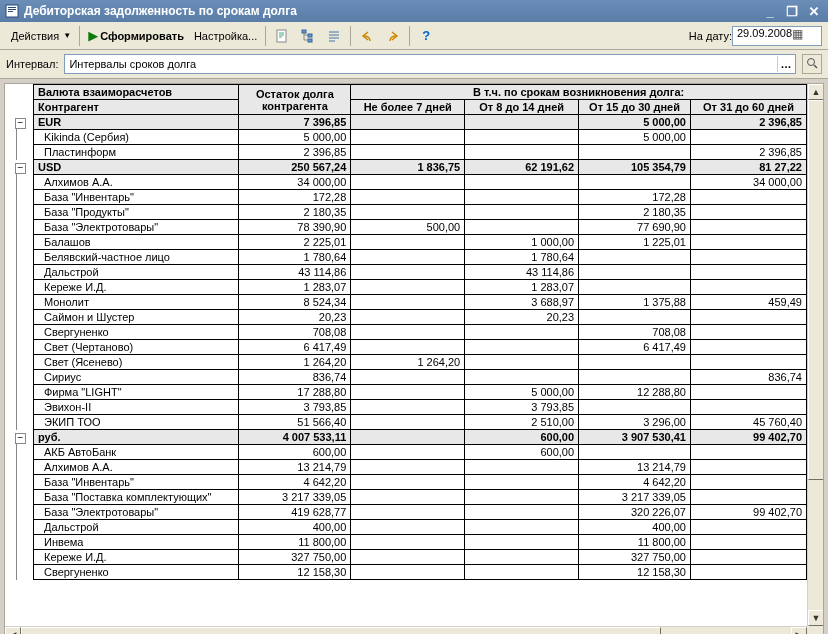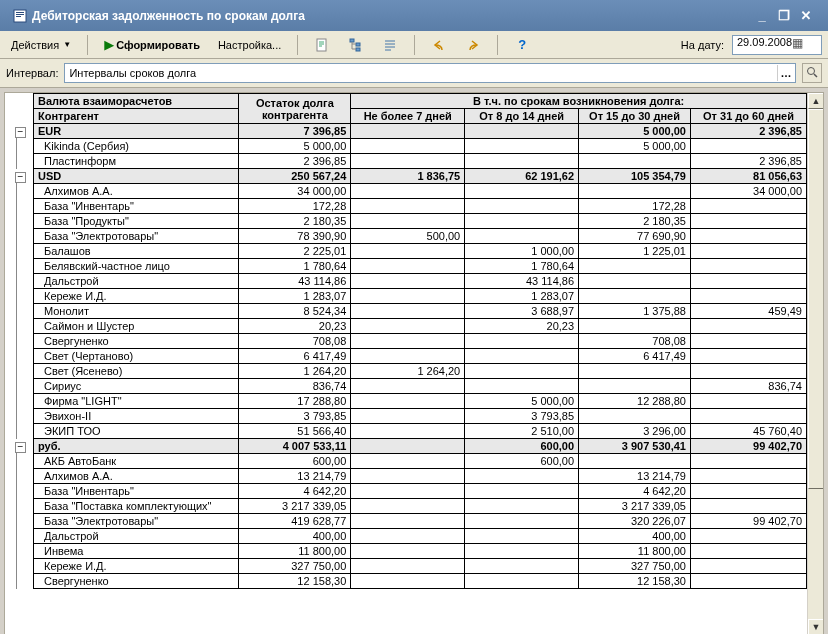--- a/index.html
+++ b/index.html
@@ -7,42 +7,42 @@
   font-family: "MS Sans Serif", Tahoma, Arial, sans-serif;
   font-size: 11px;
   background: #d4d0c8;
   width: 828px;
   height: 634px;
   overflow: hidden;
 }
 .titlebar {
   background: linear-gradient(to bottom, #6b8eb8, #5a7da7);
   color: #fff;
-  height: 31px;
+  height: 22px;
   display: flex;
   align-items: center;
-  padding: 0 12px;
+  padding: 0 4px;
   font-weight: bold;
 }
 .titlebar .icon { width: 16px; height: 16px; display: inline-flex; align-items: center; justify-content: center; margin-right: 4px; }
 .titlebar .title { flex: 1; font-size: 12px; }
 .titlebar .winbtn {
   width: 20px; height: 18px; margin-left: 2px;
   display: inline-flex; align-items: center; justify-content: center;
   color: #fff; font-weight: bold; font-size: 13px;
   cursor: pointer;
 }
 .toolbar {
   background: #ece9d8;
   border-bottom: 1px solid #aca899;
   height: 28px;
   display: flex;
   align-items: center;
   padding: 0 6px;
-  gap: 8px;
+  gap: 0;
 }
 .toolbar .tb-label { margin-right: 2px; }
 .toolbar .sep { width: 1px; height: 20px; background: #aca899; margin: 0 3px; }
 .toolbar .tb-btn {
   display: inline-flex; align-items: center;
   height: 22px; padding: 0 4px;
   border: 1px solid transparent;
   cursor: pointer;
 }
 .toolbar .play { color: #0a7a0a; font-size: 13px; margin-right: 2px; }
@@ -317,21 +317,21 @@
             <td class="num"></td>
             <td class="num">2 396,85</td>
           </tr>
           <tr>
             <td class="tree-col" rowspan="18"><div class="tree-btn">−</div><div class="tree-line"></div></td>
             <td class="grp">USD</td>
             <td class="grp num">250 567,24</td>
             <td class="grp num">1 836,75</td>
             <td class="grp num">62 191,62</td>
             <td class="grp num">105 354,79</td>
-            <td class="grp num">81 056,63</td>
+            <td class="grp num">81 27,22</td>
           </tr>
           <tr>
             <td style="padding-left:10px;">Алхимов А.А.</td>
             <td class="num">34 000,00</td>
             <td class="num"></td>
             <td class="num"></td>
             <td class="num"></td>
             <td class="num">34 000,00</td>
           </tr>
           <tr>

